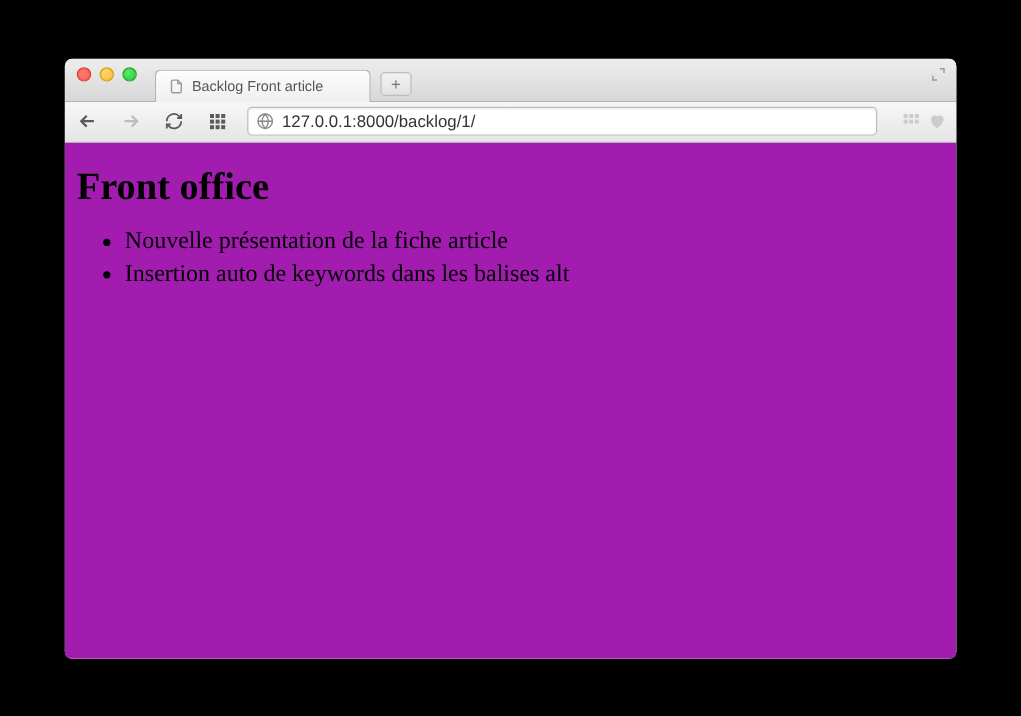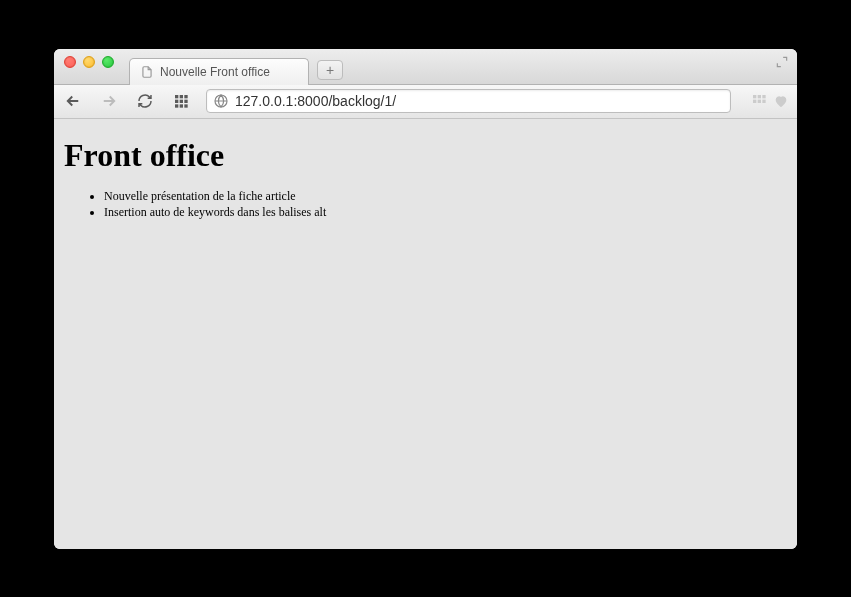--- a/index.html
+++ b/index.html
@@ -151,53 +151,53 @@
     }
     .right-icons .icon-box {
       width: 16px;
       height: 16px;
       color: #ccc;
     }
     .content {
       flex: 1;
       padding: 18px 10px;
       overflow: auto;
-      background: #e5e5e5;
+      background: #a21caf;
       font-family: "Times New Roman", Times, serif;
       color: #000;
     }
     .content h1 {
       font-size: 32px;
       font-weight: bold;
       margin-bottom: 14px;
     }
     .content ul {
       padding-left: 40px;
-      font-size: 12px;
+      font-size: 20px;
       line-height: 1.35;
     }
   </style>
 </head>
 <body>
 
 <div class="browser-window">
 
   <div class="titlebar">
     <div class="traffic-lights">
       <div class="traffic-light tl-close"></div>
       <div class="traffic-light tl-min"></div>
       <div class="traffic-light tl-max"></div>
     </div>
     <div class="tabs">
       <div class="tab">
         <svg class="tab-favicon" viewBox="0 0 24 24" fill="none" stroke="currentColor" stroke-width="2">
           <path d="M14 3H7a2 2 0 0 0-2 2v14a2 2 0 0 0 2 2h10a2 2 0 0 0 2-2V8l-5-5z"></path>
           <path d="M14 3v5h5"></path>
         </svg>
-        <span>Nouvelle Front office</span>
+        <span>Backlog Front article</span>
       </div>
       <div class="new-tab">
         <span>+</span>
       </div>
     </div>
     <svg class="expand-icon" viewBox="0 0 24 24" fill="none" stroke="currentColor" stroke-width="2">
       <path d="M4 14v6h6M20 10V4h-6"></path>
     </svg>
   </div>
 

